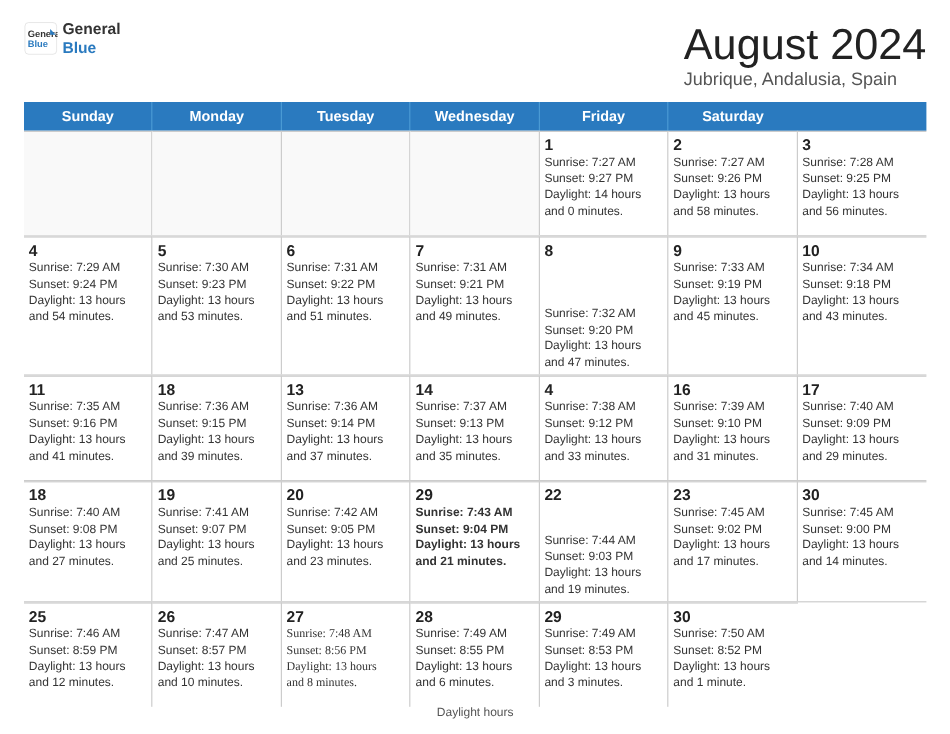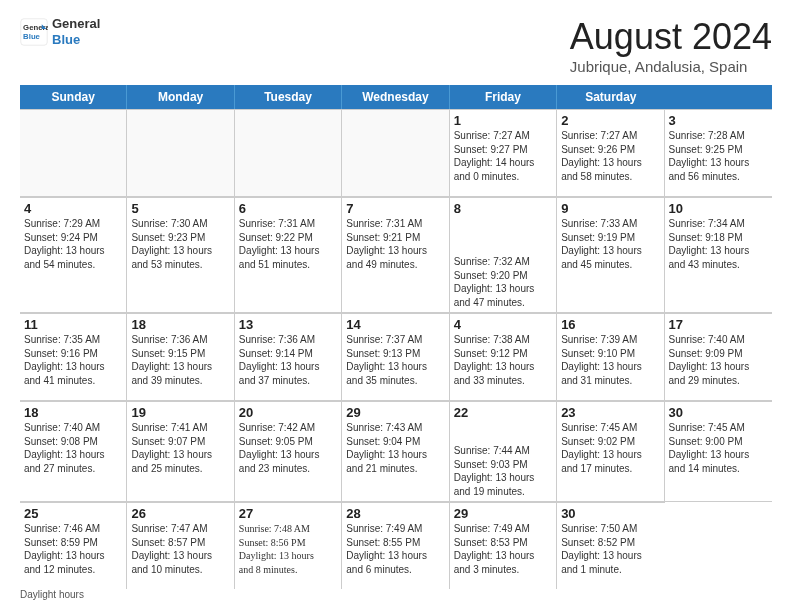--- a/index.html
+++ b/index.html
@@ -95,21 +95,21 @@
     }
     .cell-text {
       font-size: 10px;
       color: #333;
       line-height: 1.35;
     }
     .footer-note {
       font-size: 10px;
       color: #555;
       margin-top: 0;
-      text-align: left;
+      text-align: center;
     }
   </style>
 </head>
 <body>
 
 <div class="page">
   <div class="header">
     <div class="logo">
       <svg class="logo-icon" viewBox="0 0 36 36">
         <rect x="1" y="1" width="34" height="34" rx="4" fill="#fff" stroke="#ccc" stroke-width="0.5"></rect>
@@ -284,21 +284,21 @@
           </div>
           <div class="cal-cell">
             <span class="day-num">20</span>
             <div class="cell-text" style="white-space: pre-line;">Sunrise: 7:42 AM
 Sunset: 9:05 PM
 Daylight: 13 hours
 and 23 minutes.</div>
           </div>
           <div class="cal-cell">
             <span class="day-num">29</span>
-            <div class="cell-text" style="white-space: pre-line;">Sunrise: 7:43 AM
+            <div class="cell-text" style="white-space: pre-line; font-weight: bold;">Sunrise: 7:43 AM
 Sunset: 9:04 PM
 Daylight: 13 hours
 and 21 minutes.</div>
           </div>
           <div class="cal-cell">
             <span class="day-num">22</span>
             <div class="cell-text" style="white-space: pre-line; margin-top: 24px;">Sunrise: 7:44 AM
 Sunset: 9:03 PM
 Daylight: 13 hours
 and 19 minutes.</div>

